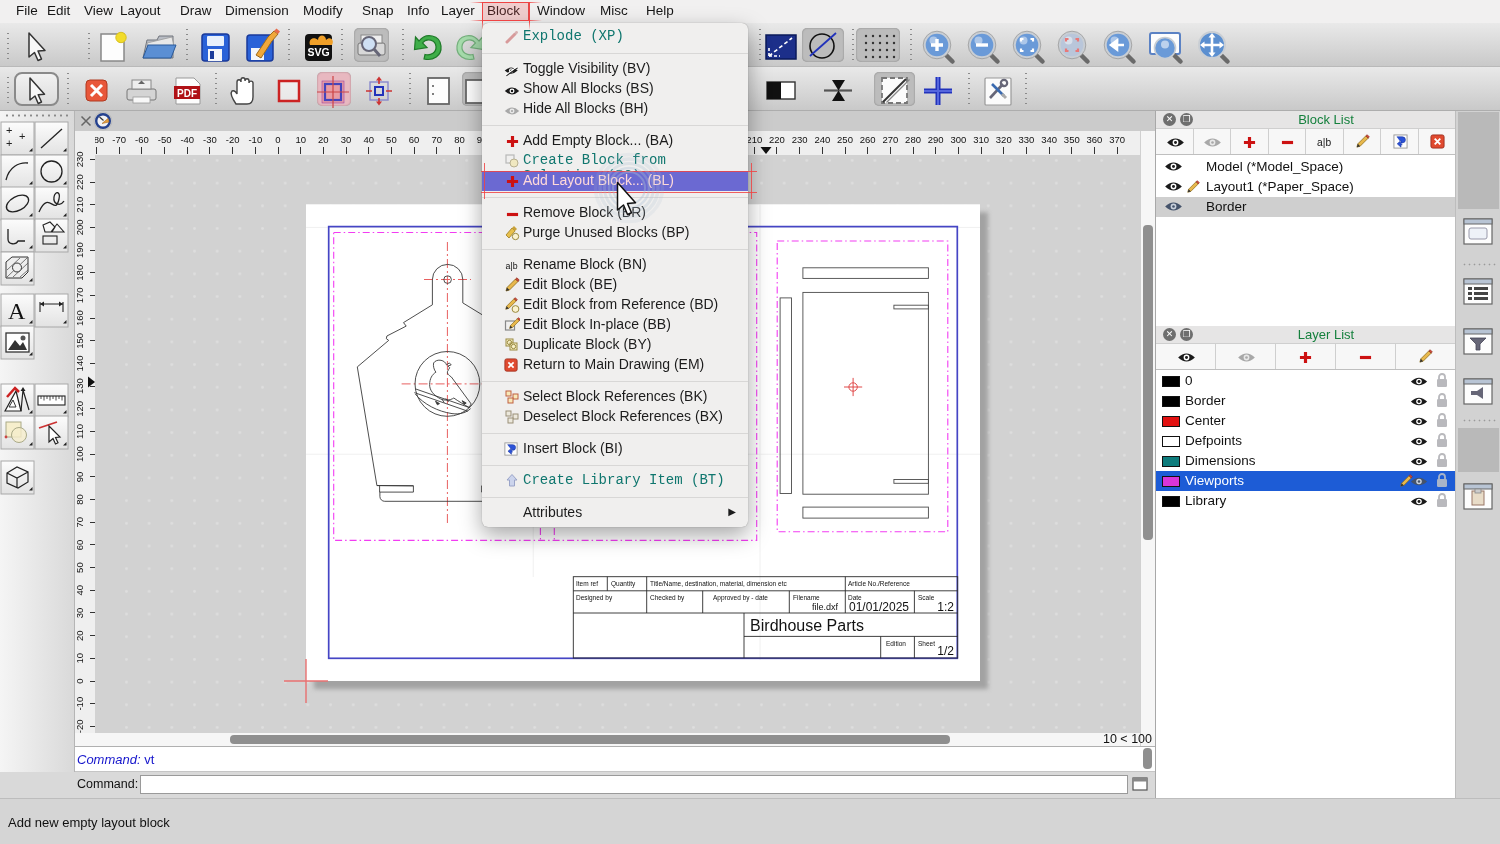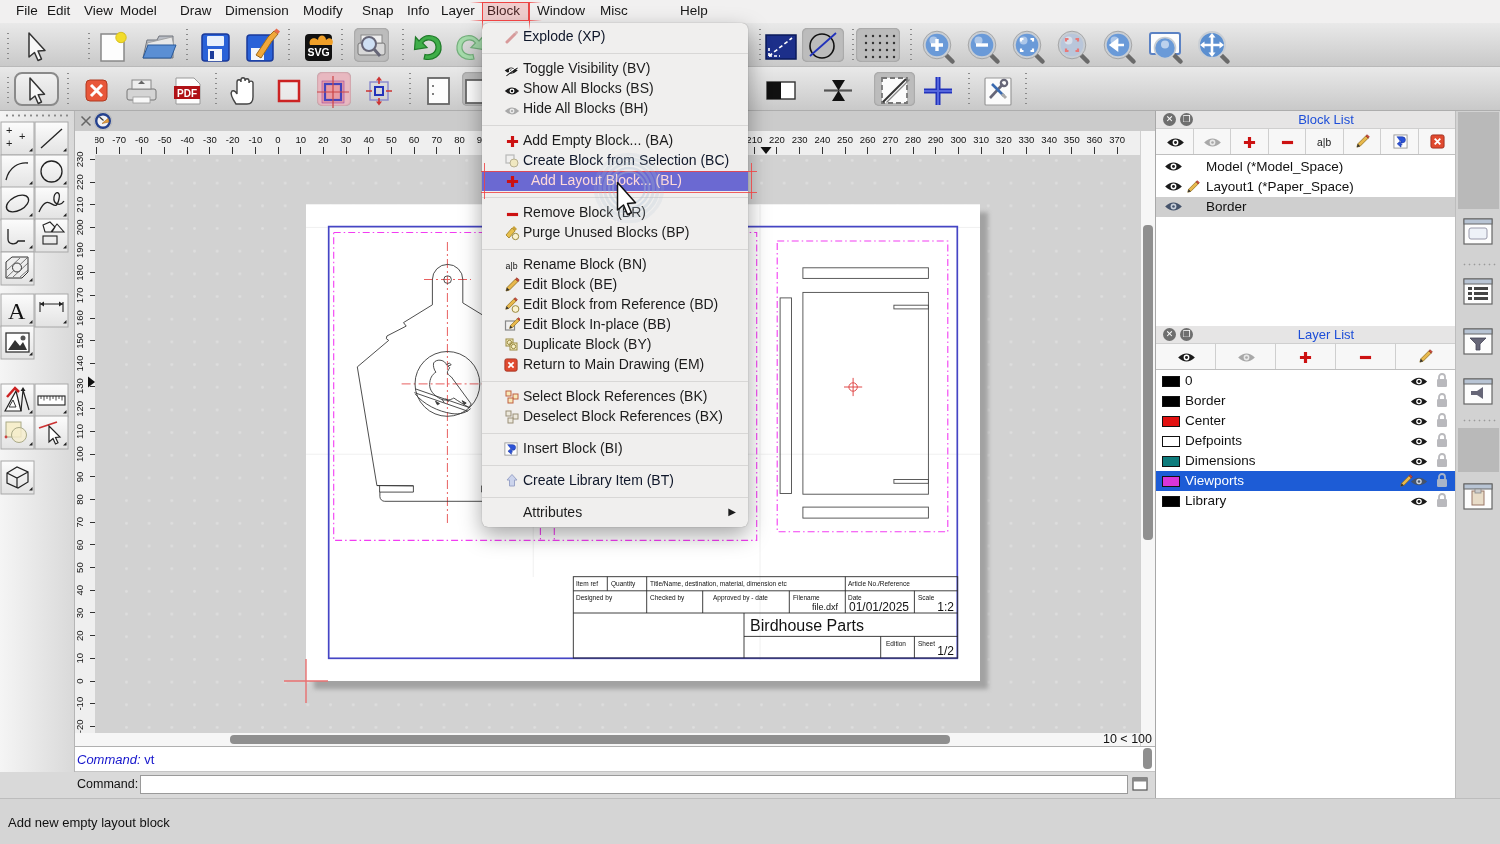--- a/index.html
+++ b/index.html
@@ -27,41 +27,41 @@
 #vsb .thumb{position:absolute;left:2px;top:94px;width:10px;height:315px;background:#8f8f8f;border-radius:4px;}
 #zoomtxt{left:1088px;top:732px;width:64px;height:13px;font-size:12.5px;color:#111;text-align:right;}
 
 #cmdhist{left:75px;top:746px;width:1080px;height:26px;background:#fff;border-top:1px solid #b0b0b0;border-bottom:1px solid #c5c5c5;box-sizing:border-box;font-size:13px;color:#1616cc;padding:5px 0 0 2px;}
 #cmdrow{left:0;top:772px;width:1155px;height:26px;background:#d9d9d9;font-size:12.5px;color:#111;}
 #cmdinput{position:absolute;left:140px;top:3px;width:988px;height:19px;background:#fff;border:1px solid #9a9a9a;box-sizing:border-box;}
 #statusbar{left:0;top:798px;width:1500px;height:46px;background:#d5d5d5;border-top:1px solid #bdbdbd;box-sizing:border-box;font-size:13px;color:#111;text-decoration:underline;}
 
 #rpanel{left:1155px;top:111px;width:300px;height:687px;background:#fff;border-left:1px solid #a8a8a8;box-sizing:border-box;}
 .phead{position:absolute;left:0;width:300px;height:17px;background:#e6e5e5;}
-.phead .ttl{position:absolute;left:40px;width:260px;text-align:center;top:1px;font-size:13px;color:#1d4ed8;}
+.phead .ttl{position:absolute;left:40px;width:260px;text-align:center;top:1px;font-size:13px;color:#15803d;}
 .pbtns{position:absolute;left:0;width:300px;background:#f7f7f7;border-top:1px solid #cfcfcf;border-bottom:1px solid #bfbfbf;box-sizing:border-box;}
 .pcell{position:absolute;top:0;height:100%;border-right:1px solid #cfcfcf;box-sizing:border-box;}
 .rrow{position:absolute;left:0;width:299px;height:20px;font-size:13.5px;color:#111;}
 .circbtn{position:absolute;top:2px;width:13px;height:13px;border-radius:50%;background:#6e6e6e;color:#fff;text-align:center;font-size:9px;line-height:13px;}
 .lay i{position:absolute;left:6px;top:5px;width:16px;height:9px;border:1px solid #111;}
 .lay span{position:absolute;left:29px;top:2px;}
 .lay::after{content:"";position:absolute;}
 .sel{background:#1d5cd6;color:#fff;}
 #rstrip{left:1455px;top:111px;width:45px;height:687px;background:#d2d2d2;border-left:1px solid #bdbdbd;box-sizing:border-box;}
 .sbg{position:absolute;left:2px;width:41px;height:48px;background:#b9b9b9;}
 
 #blockmenu{left:482px;top:23px;width:266px;height:504px;background:#f0efee;border-radius:6px;
   box-shadow:0 8px 22px rgba(0,0,0,.35),0 0 1px rgba(0,0,0,.4);}
 .mi{position:absolute;left:0;width:266px;height:20px;font-size:14px;color:#1c1c1c;}
 .mi .lbl{position:absolute;left:41px;top:1px;}
 .mi .ic{position:absolute;left:22px;top:2px;width:16px;height:16px;}
-.mi.dis{color:#0f172a;}
+.mi.dis{color:#0f766e;font-family:Liberation Mono, monospace;}
 .msep{position:absolute;left:0px;width:266px;height:1px;background:#d8d7d6;}
 #mihl{background:#6b69d2;}
-#mihl .lbl{color:#ffd9d9;margin-left:8px;}
+#mihl .lbl{color:#ffd9d9;}
 
 .redline{position:absolute;background:#ef4444;}
 #blockann{left:482px;top:2px;width:47px;height:19px;background:rgba(235,80,80,.22);border:1px solid #e04848;box-sizing:border-box;}
 </style></head>
 <body>
 <svg width="0" height="0" style="position:absolute">
 <defs>
 <symbol id="sym-eye" viewBox="0 0 20 14">
  <path d="M1 7 Q10 -1.5 19 7 Q10 15.5 1 7 Z" fill="#1a1a1a"></path>
  <circle cx="10" cy="7" r="3.1" fill="#fff"></circle>
@@ -107,31 +107,31 @@
 <symbol id="sym-ab" viewBox="0 0 20 14">
  <text x="2" y="11" font-size="11" font-family="Liberation Sans,sans-serif" fill="#111">a|b</text>
 </symbol>
 </defs>
 </svg>
 
 <div id="menubar" class="abs">
 <span style="left:16px">File</span>
     <span style="left:47px">Edit</span>
     <span style="left:84px">View</span>
-<span style="left:120px">Model</span>
+<span style="left:120px">Layout</span>
     <span style="left:180px">Draw</span>
     <span style="left:225px">Dimension</span>
 <span style="left:303px">Modify</span>
     <span style="left:362px">Snap</span>
     <span style="left:407px">Info</span>
 <span style="left:441px">Layer</span>
     <span style="left:487px">Block</span>
     <span style="left:537px">Window</span>
 <span style="left:600px">Misc</span>
-    <span style="left:680px">Help</span>
+    <span style="left:646px">Help</span>
 </div>
 
 <div id="toolbar1" class="abs">
 <div class="vdots" style="left:7px;top:8px;height:28px"></div>
 <div class="vdots" style="left:88px;top:8px;height:28px"></div>
 <div class="vdots" style="left:186px;top:4px;height:36px"></div>
 <div class="vdots" style="left:288px;top:4px;height:36px"></div>
 <div class="vdots" style="left:341px;top:4px;height:36px"></div>
 <div class="vdots" style="left:402px;top:4px;height:36px"></div>
 <div class="vdots" style="left:759px;top:4px;height:36px"></div>

